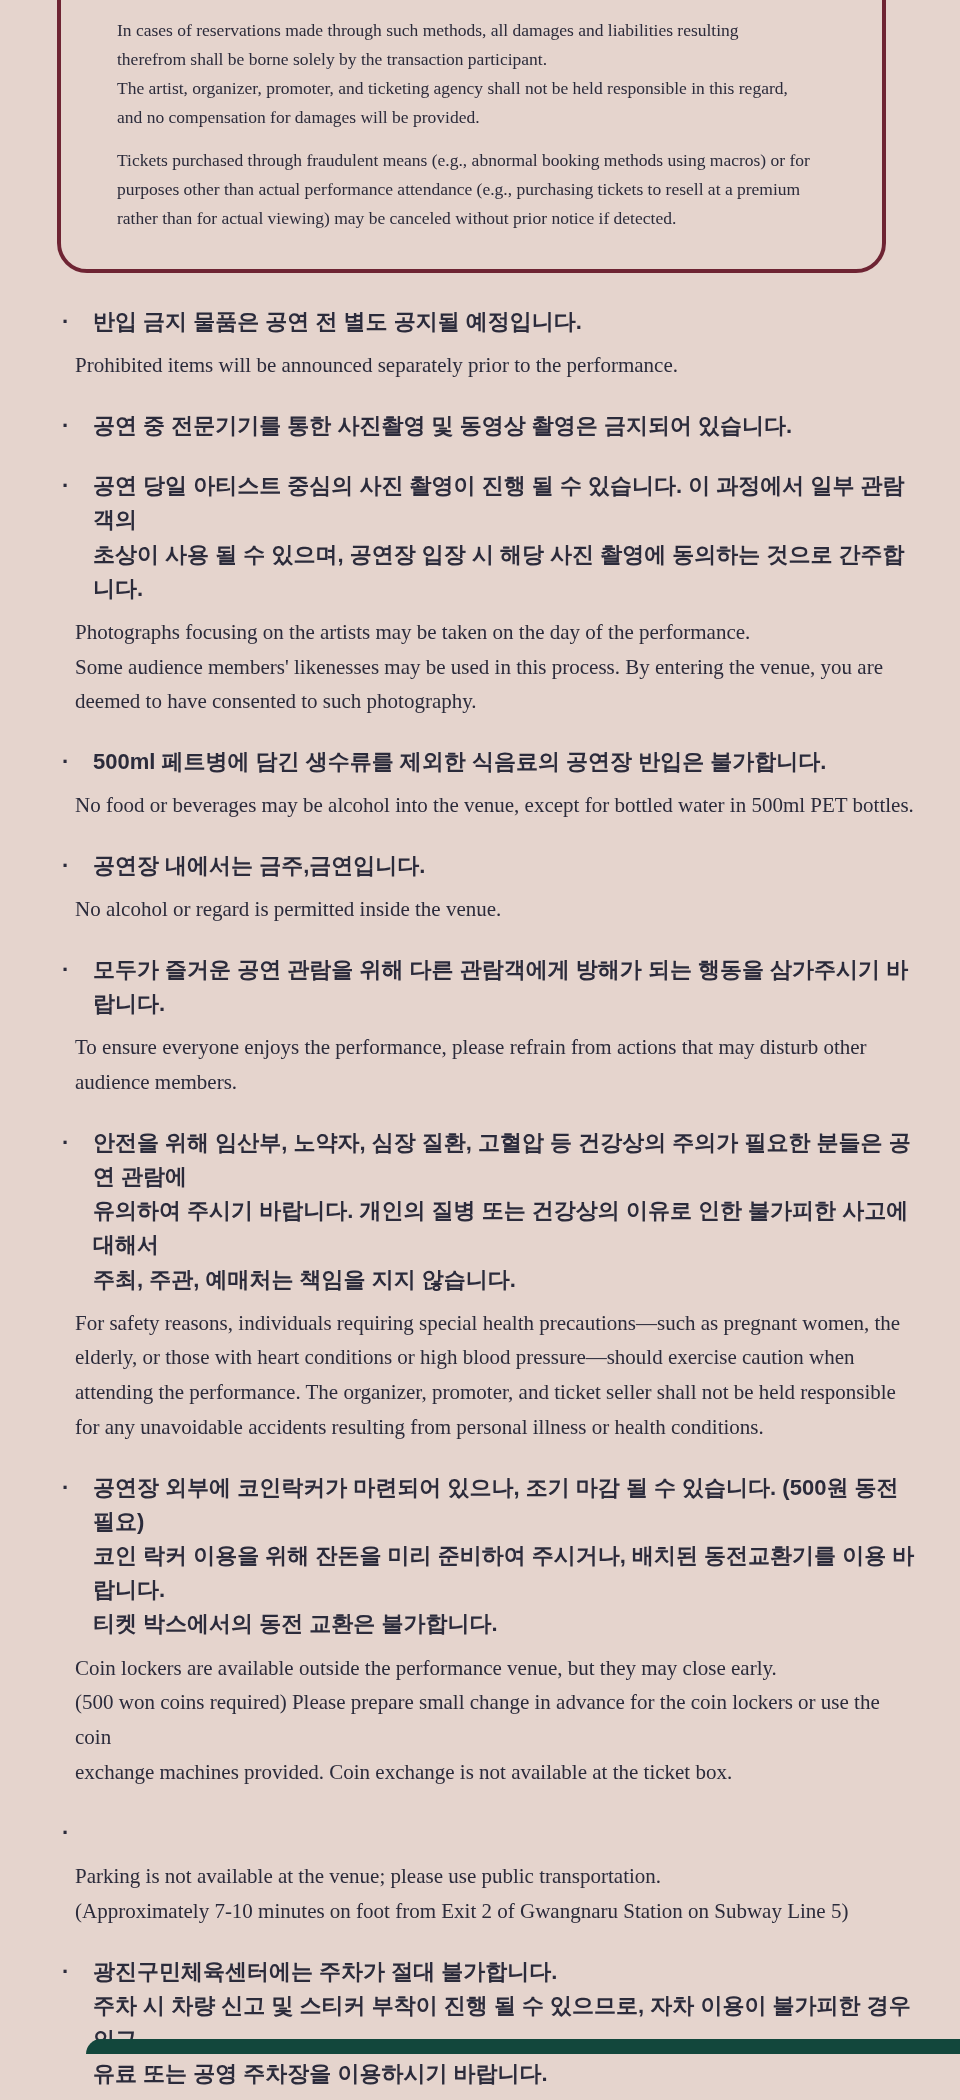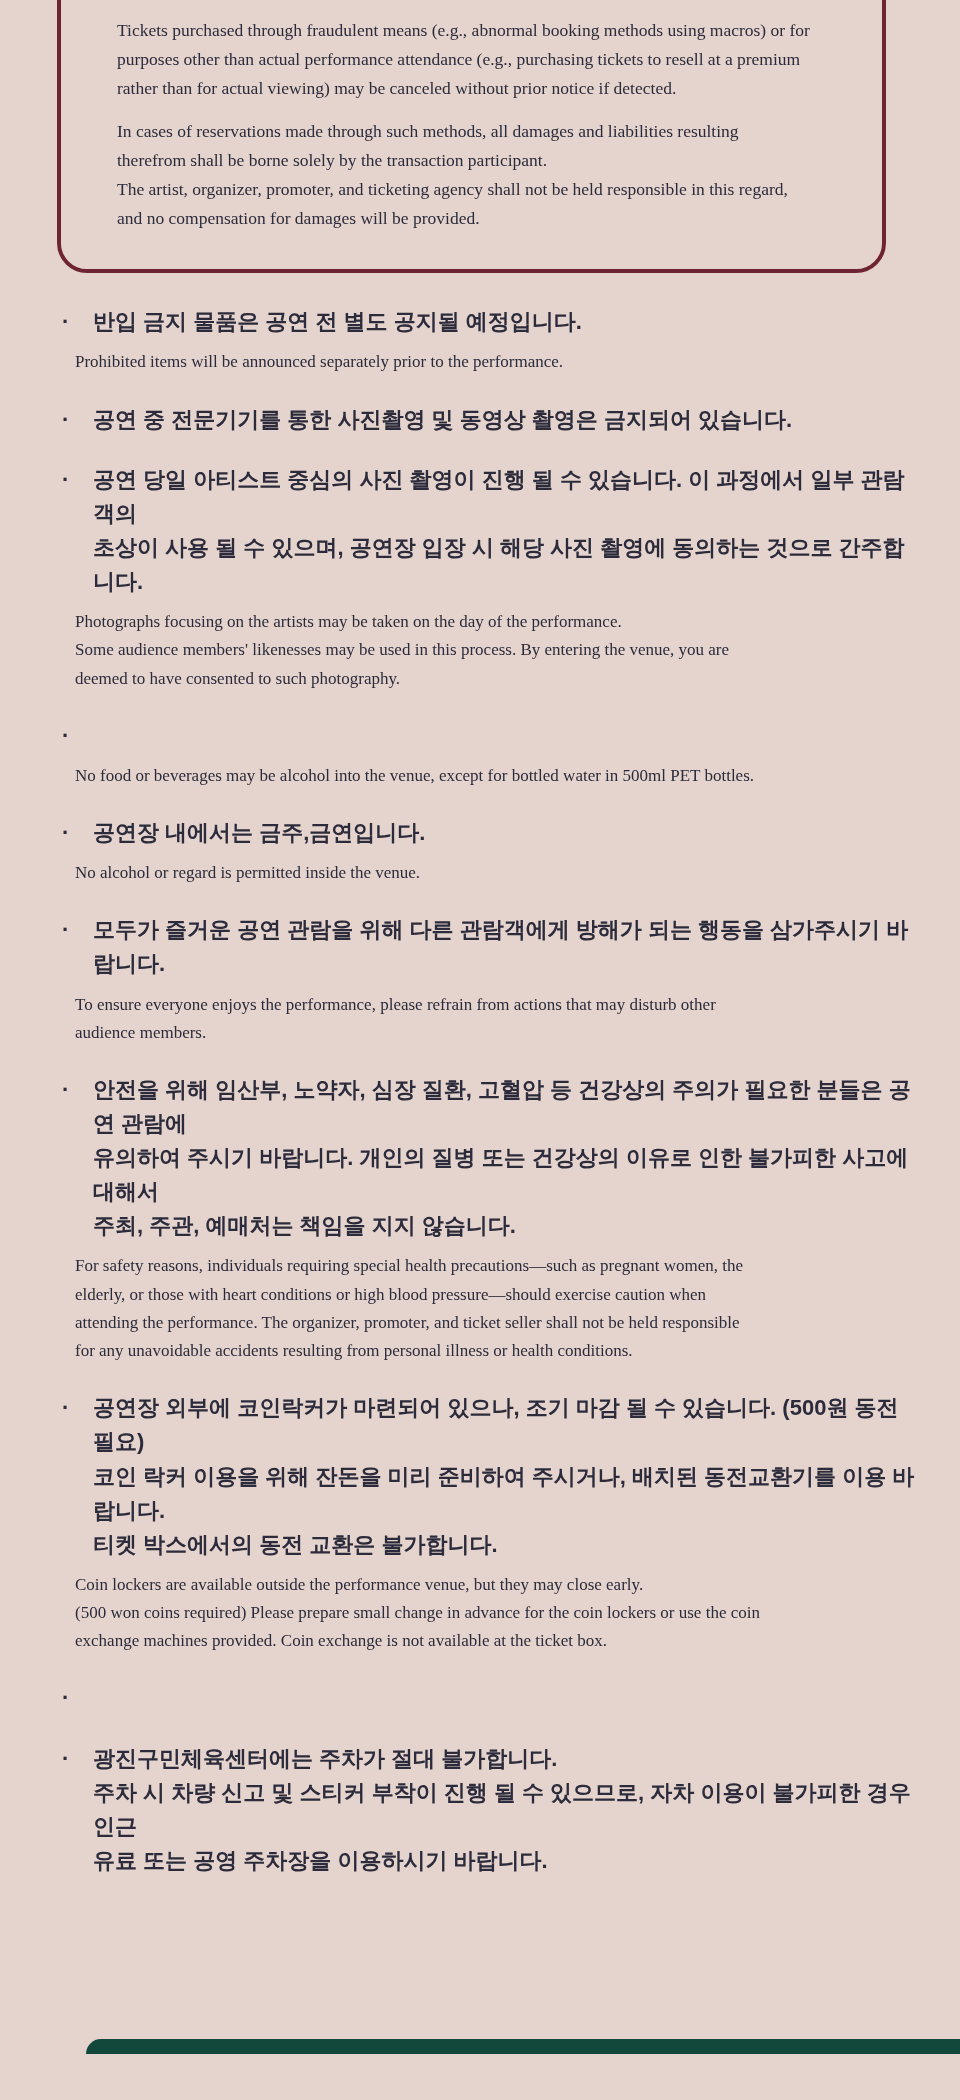--- a/index.html
+++ b/index.html
@@ -56,21 +56,21 @@
     line-height: 1.55;
     color: #2b2b3b;
   }
   .bullet {
     flex: 0 0 13px;
     font-weight: 700;
   }
   .kr-text { white-space: pre-line; margin-left: 18px; }
   .en {
     margin: 9px 0 0 13px;
-    font-size: 17px;
+    font-size: 21px;
     line-height: 1.66;
     white-space: pre-line;
     color: #2b2b3b;
   }
   
   .bottom-strip {
     position: absolute;
     left: 86px;
     right: 0;
     bottom: 0;
@@ -78,27 +78,27 @@
     background: #12473c;
     border-top-left-radius: 15px;
   }
 </style>
 </head>
 <body>
 
 <div class="page">
 
   <div class="warning-box">
-    <p class="box-text">Tickets purchased through fraudulent means (e.g., abnormal booking methods using macros) or for
-purposes other than actual performance attendance (e.g., purchasing tickets to resell at a premium
-rather than for actual viewing) may be canceled without prior notice if detected.</p>
     <p class="box-text">In cases of reservations made through such methods, all damages and liabilities resulting
 therefrom shall be borne solely by the transaction participant.
 The artist, organizer, promoter, and ticketing agency shall not be held responsible in this regard,
 and no compensation for damages will be provided.</p>
+    <p class="box-text">Tickets purchased through fraudulent means (e.g., abnormal booking methods using macros) or for
+purposes other than actual performance attendance (e.g., purchasing tickets to resell at a premium
+rather than for actual viewing) may be canceled without prior notice if detected.</p>
   </div>
 
 
   <div class="items">
 
     <div class="item">
       <div class="kr">
         <span class="bullet">·</span>
         <span class="kr-text">반입 금지 물품은 공연 전 별도 공지될 예정입니다.</span>
       </div>
@@ -119,20 +119,21 @@
 초상이 사용 될 수 있으며, 공연장 입장 시 해당 사진 촬영에 동의하는 것으로 간주합니다.</span>
       </div>
       <p class="en">Photographs focusing on the artists may be taken on the day of the performance.
 Some audience members' likenesses may be used in this process. By entering the venue, you are
 deemed to have consented to such photography.</p>
     </div>
 
     <div class="item">
       <div class="kr">
         <span class="bullet">·</span>
+        <span class="kr-text">500ml 페트병에 담긴 생수류를 제외한 식음료의 공연장 반입은 불가합니다.</span>
       </div>
       <p class="en">No food or beverages may be alcohol into the venue, except for bottled water in 500ml PET bottles.</p>
     </div>
 
     <div class="item">
       <div class="kr">
         <span class="bullet">·</span>
         <span class="kr-text">공연장 내에서는 금주,금연입니다.</span>
       </div>
       <p class="en">No alcohol or regard is permitted inside the venue.</p>
@@ -169,20 +170,22 @@
       </div>
       <p class="en">Coin lockers are available outside the performance venue, but they may close early.
 (500 won coins required) Please prepare small change in advance for the coin lockers or use the coin
 exchange machines provided. Coin exchange is not available at the ticket box.</p>
     </div>
 
     <div class="item">
       <div class="kr">
         <span class="bullet">·</span>
       </div>
+      <p class="en">Parking is not available at the venue; please use public transportation.
+(Approximately 7-10 minutes on foot from Exit 2 of Gwangnaru Station on Subway Line 5)</p>
     </div>
 
     <div class="item">
       <div class="kr">
         <span class="bullet">·</span>
         <span class="kr-text">광진구민체육센터에는 주차가 절대 불가합니다.
 주차 시 차량 신고 및 스티커 부착이 진행 될 수 있으므로, 자차 이용이 불가피한 경우 인근
 유료 또는 공영 주차장을 이용하시기 바랍니다.</span>
       </div>
 

